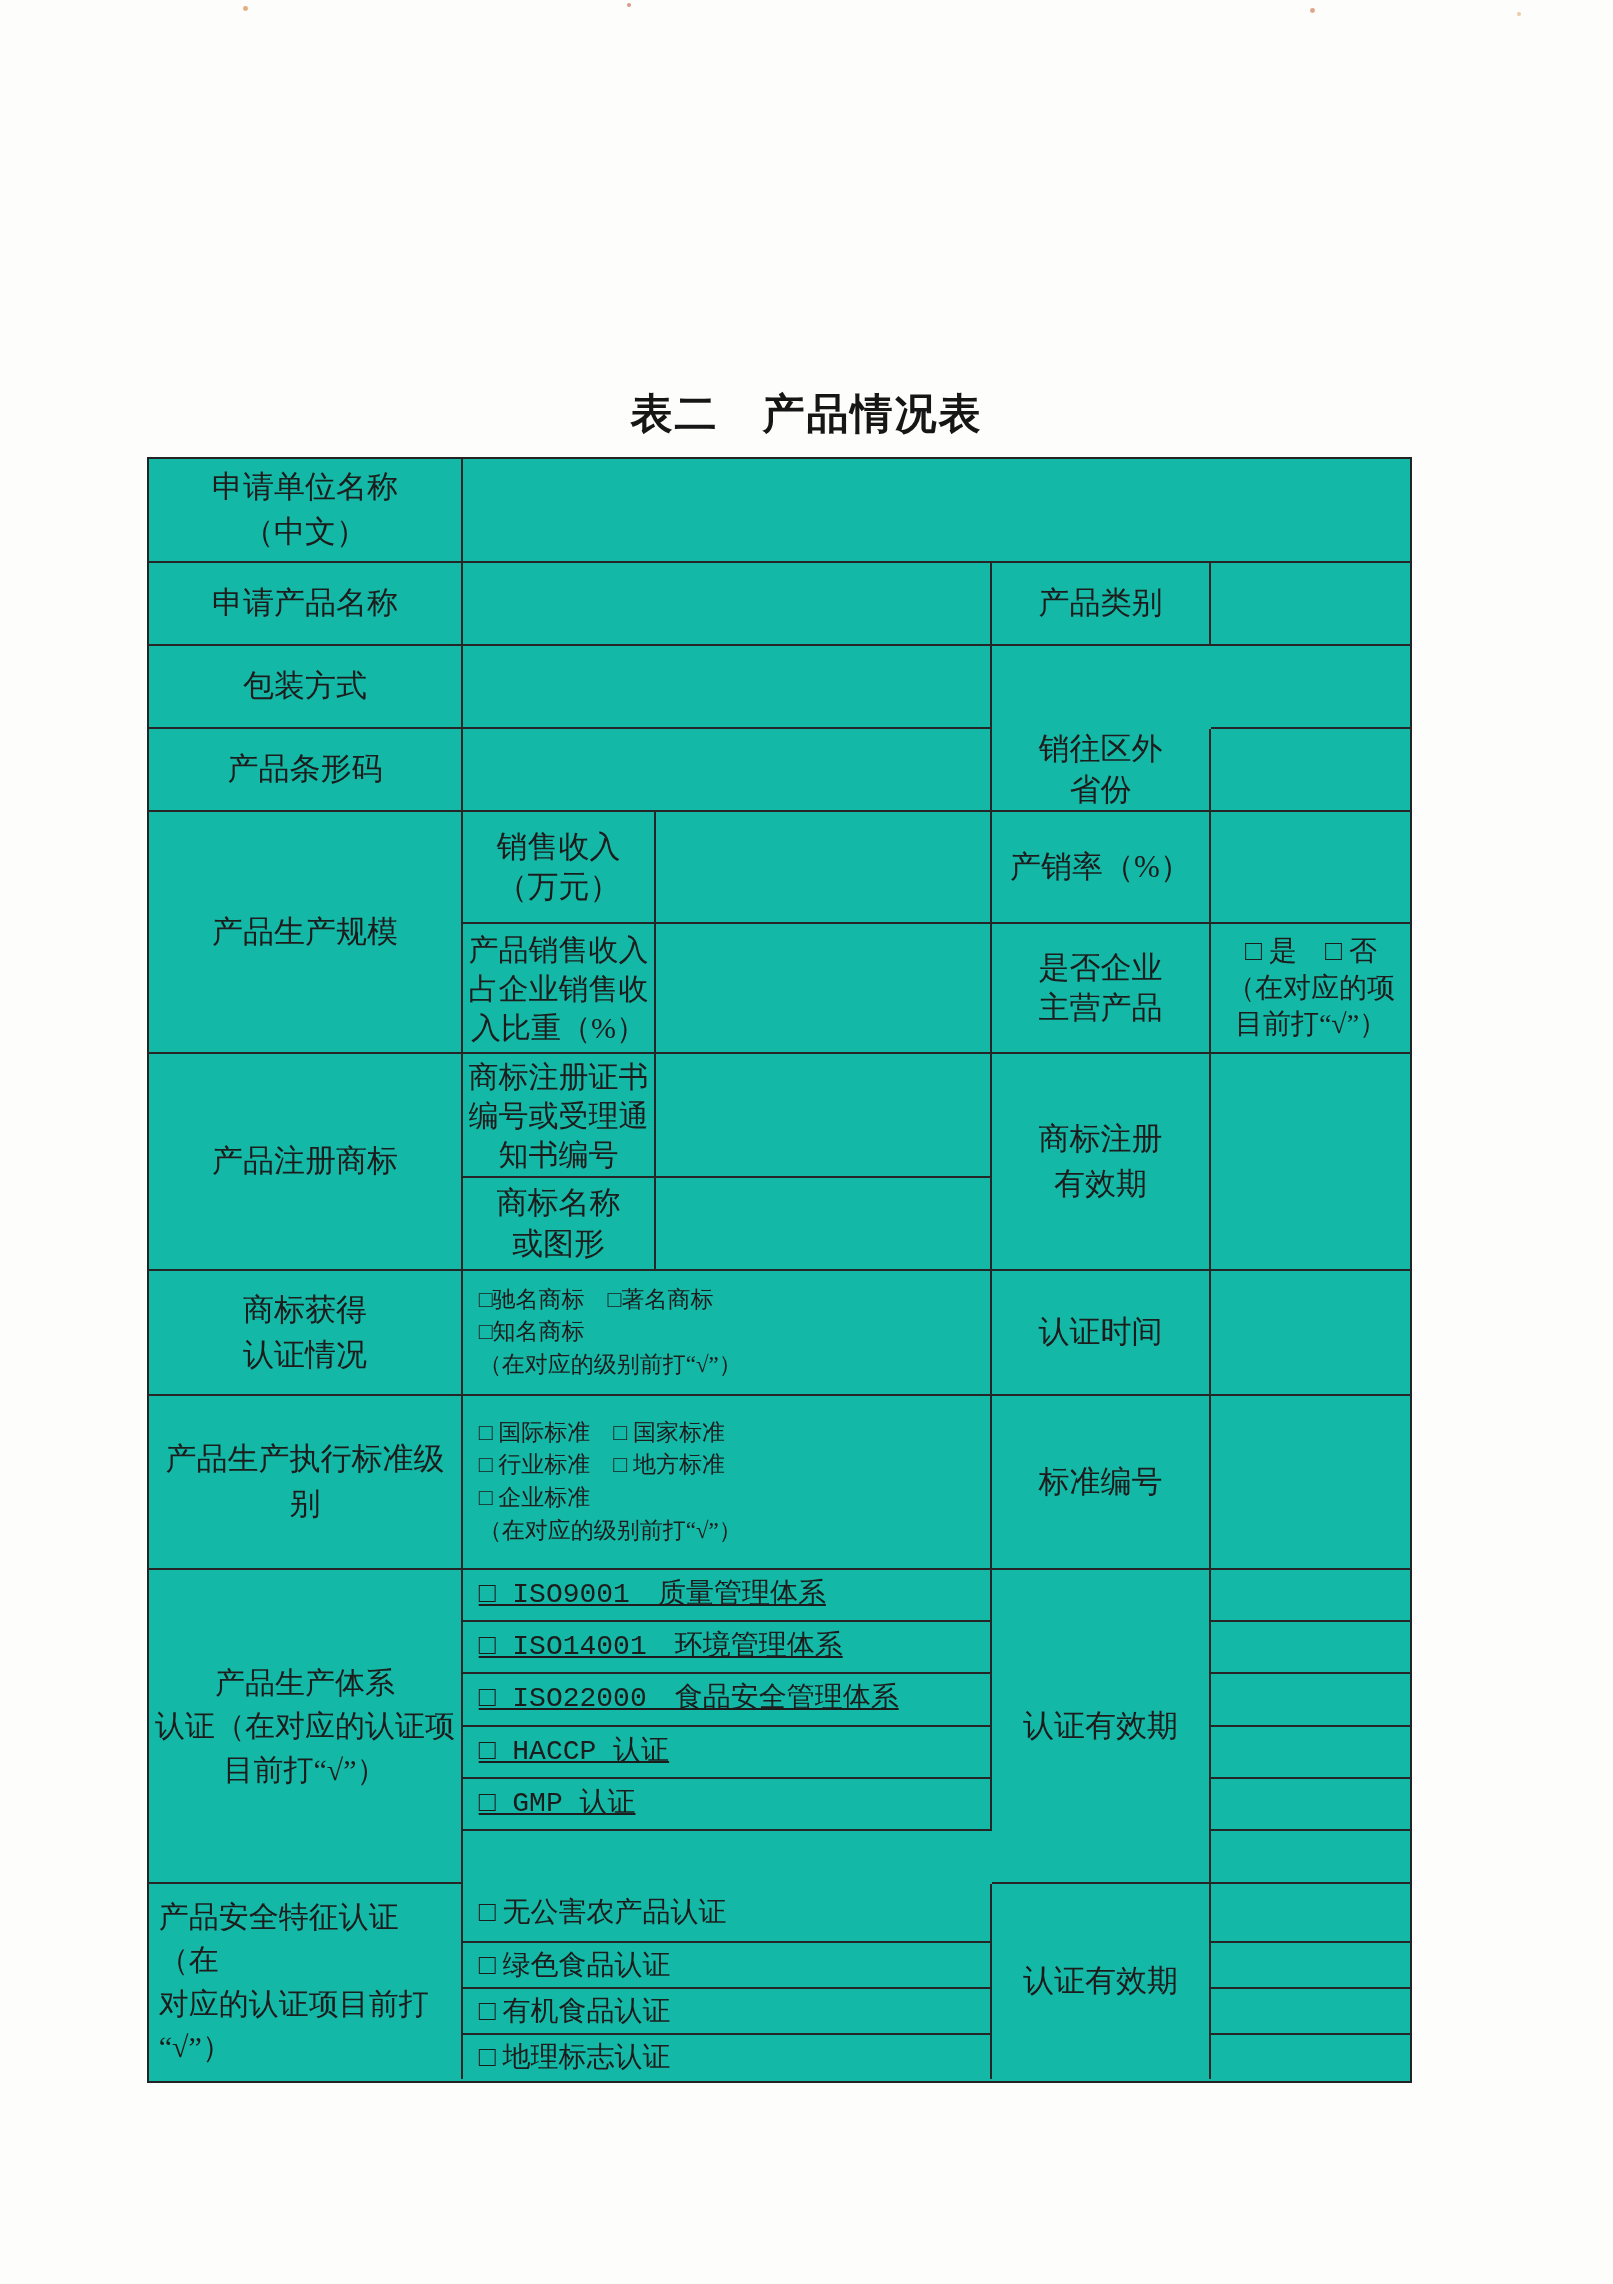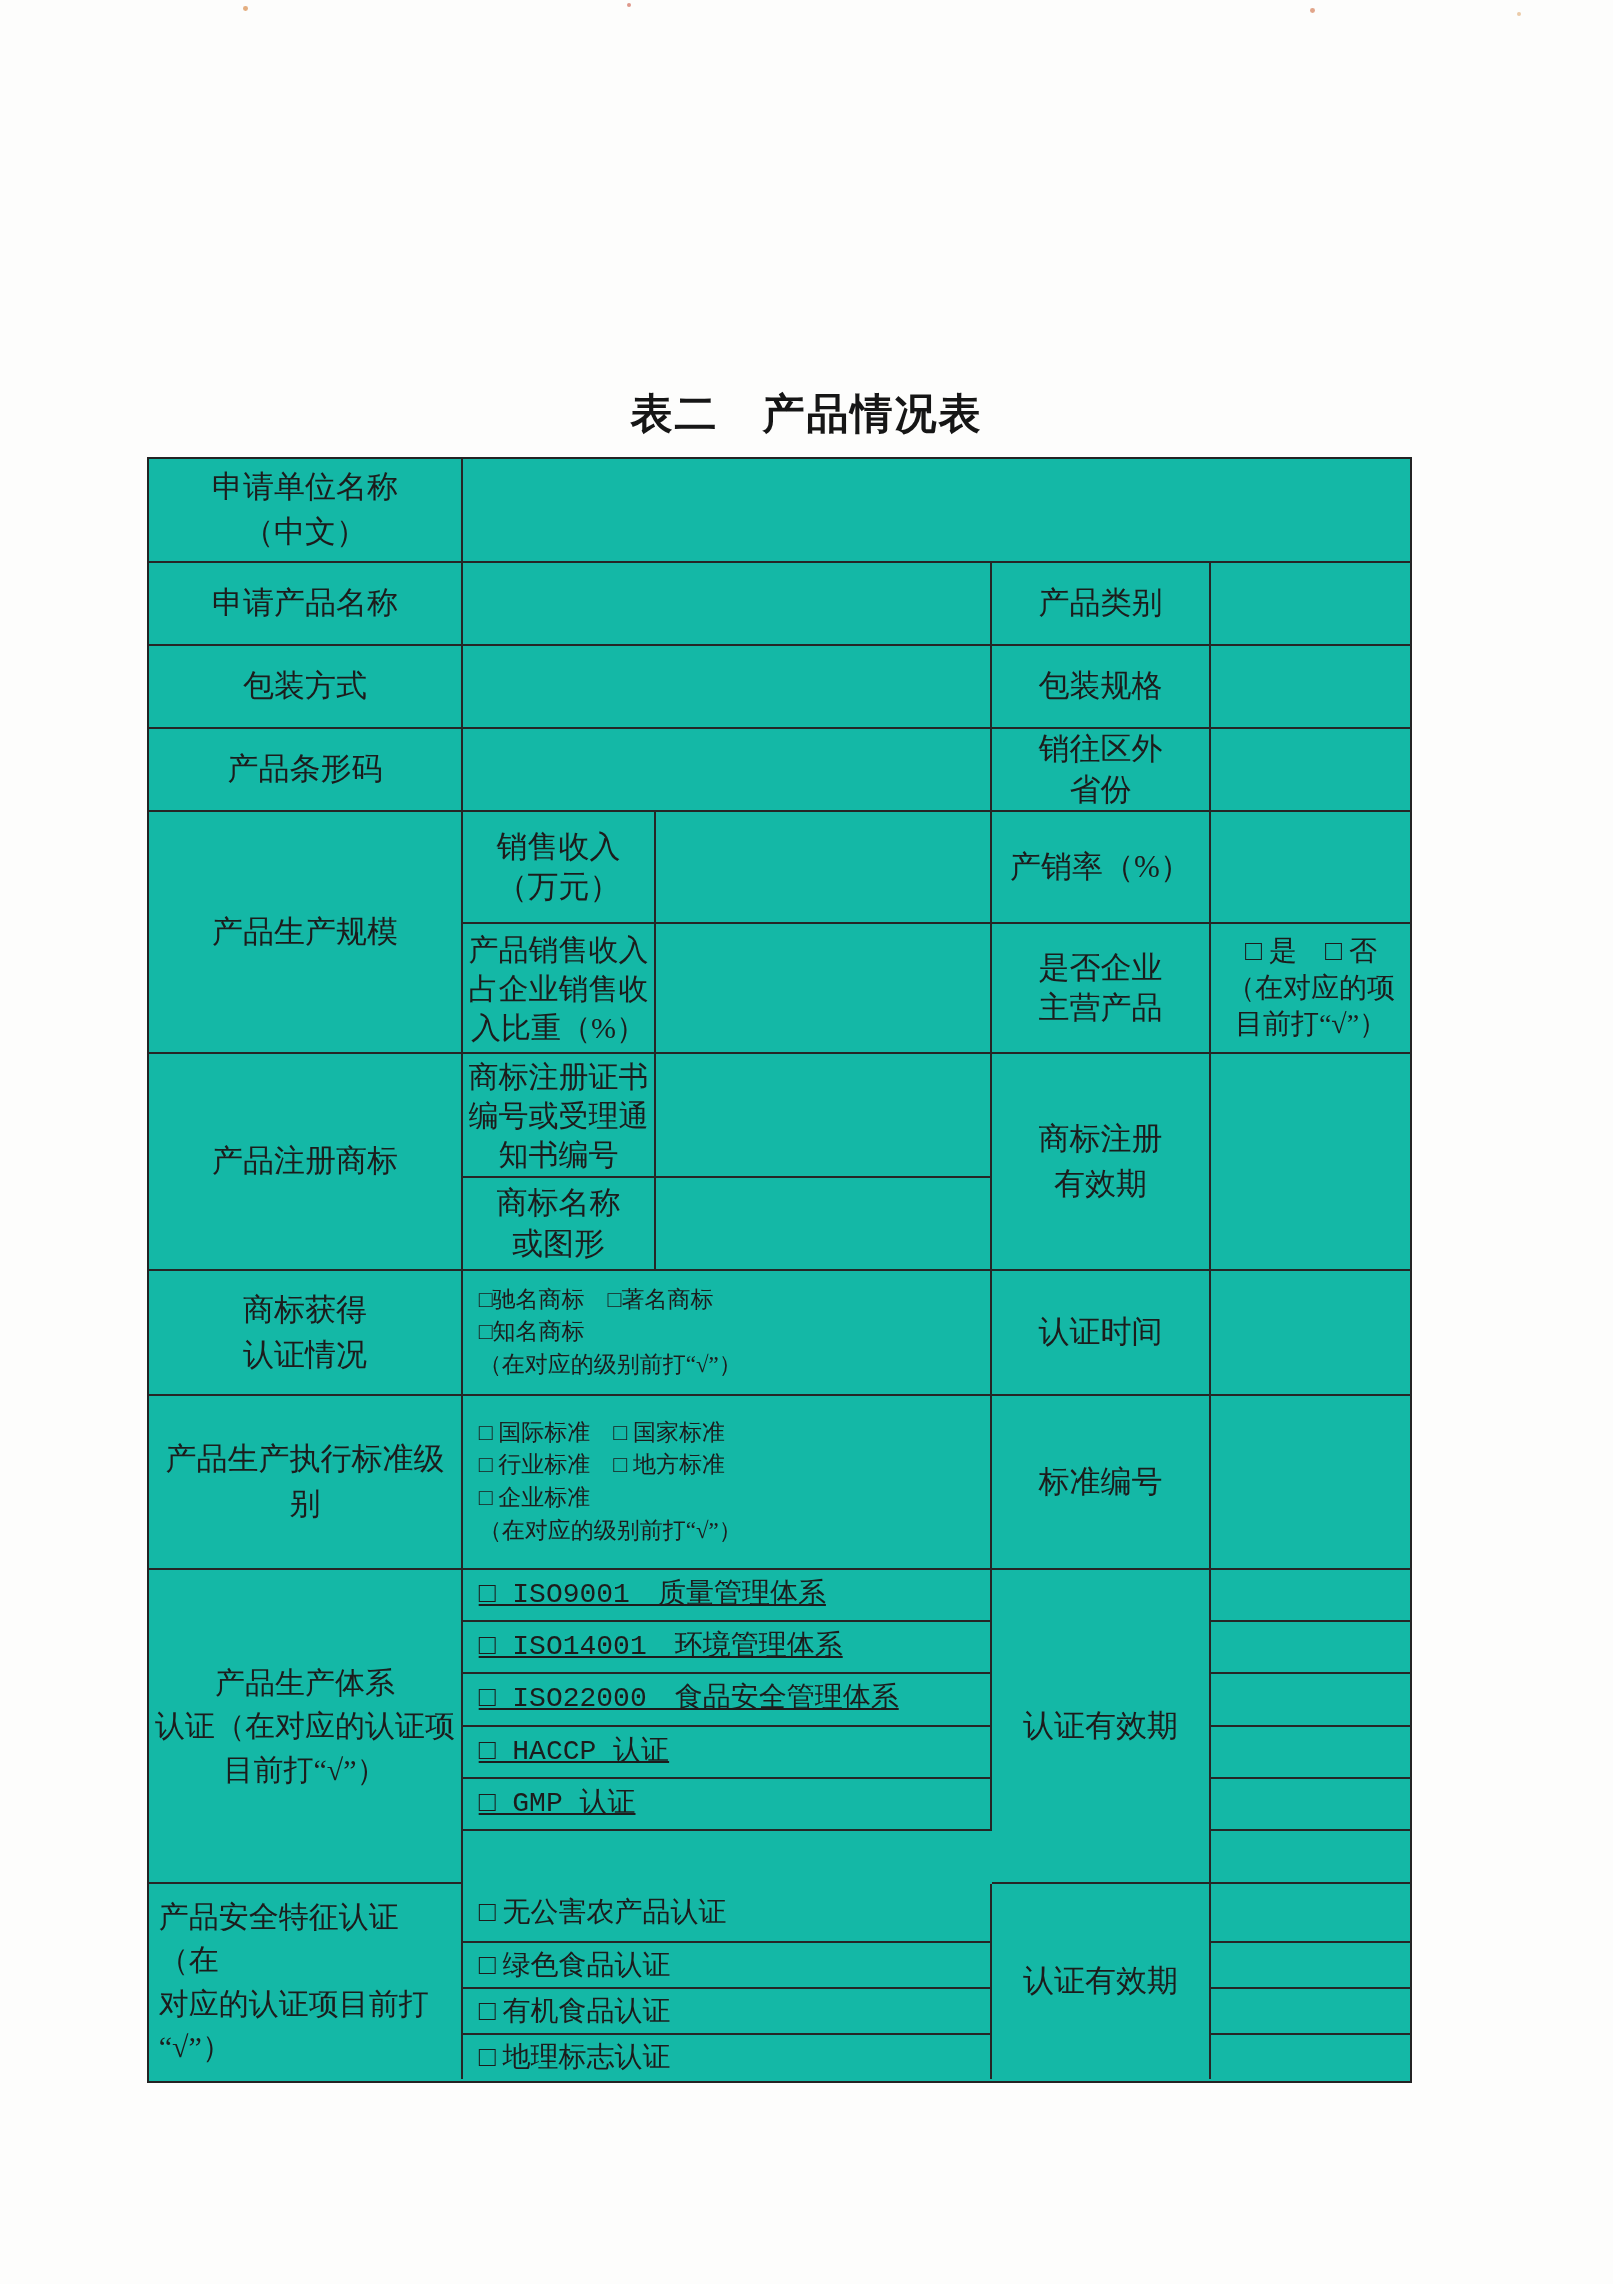--- a/index.html
+++ b/index.html
@@ -72,21 +72,20 @@
 （中文）</div>
   <div class="cell nr" style="grid-area:1/2/2/6"></div>
 
   <div class="cell" style="grid-area:2/1/3/2">申请产品名称</div>
   <div class="cell" style="grid-area:2/2/3/4"></div>
   <div class="cell" style="grid-area:2/4/3/5">产品类别</div>
   <div class="cell nr" style="grid-area:2/5/3/6"></div>
 
   <div class="cell" style="grid-area:3/1/4/2">包装方式</div>
   <div class="cell" style="grid-area:3/2/4/4"></div>
-  <div class="cell" style="grid-area:3/4/4/5">包装规格</div>
   <div class="cell nr" style="grid-area:3/5/4/6"></div>
 
   <div class="cell" style="grid-area:4/1/5/2">产品条形码</div>
   <div class="cell" style="grid-area:4/2/5/4"></div>
   <div class="cell tight" style="grid-area:4/4/5/5">销往区外
 省份</div>
   <div class="cell nr" style="grid-area:4/5/5/6"></div>
 
   <div class="cell" style="grid-area:5/1/7/2">产品生产规模</div>
   <div class="cell tight" style="grid-area:5/2/6/3">销售收入

